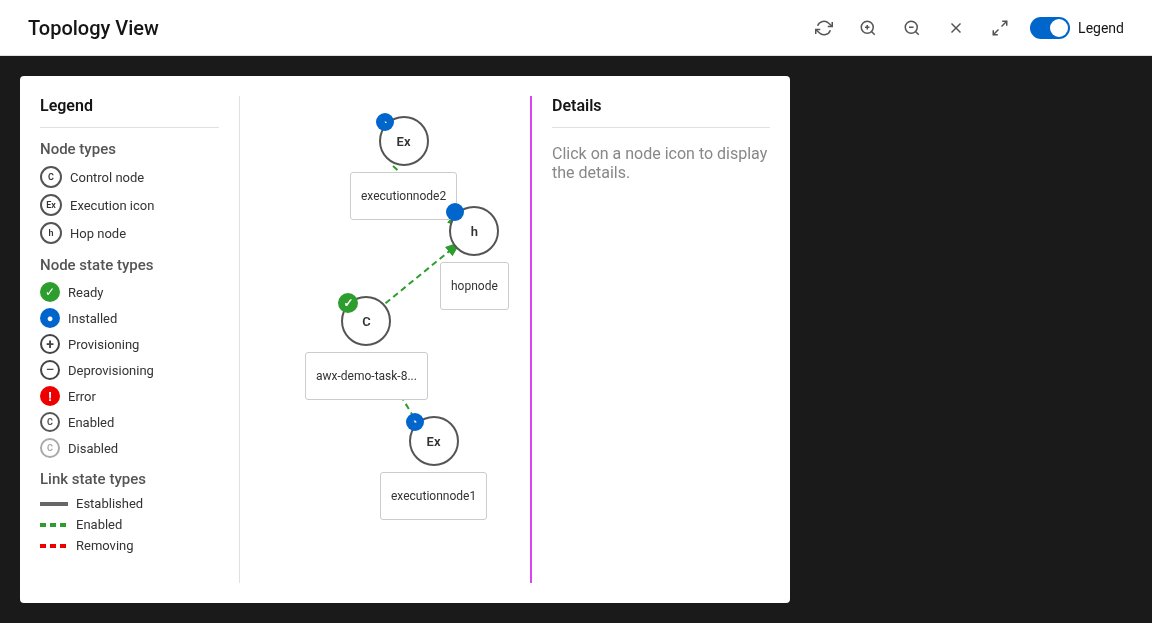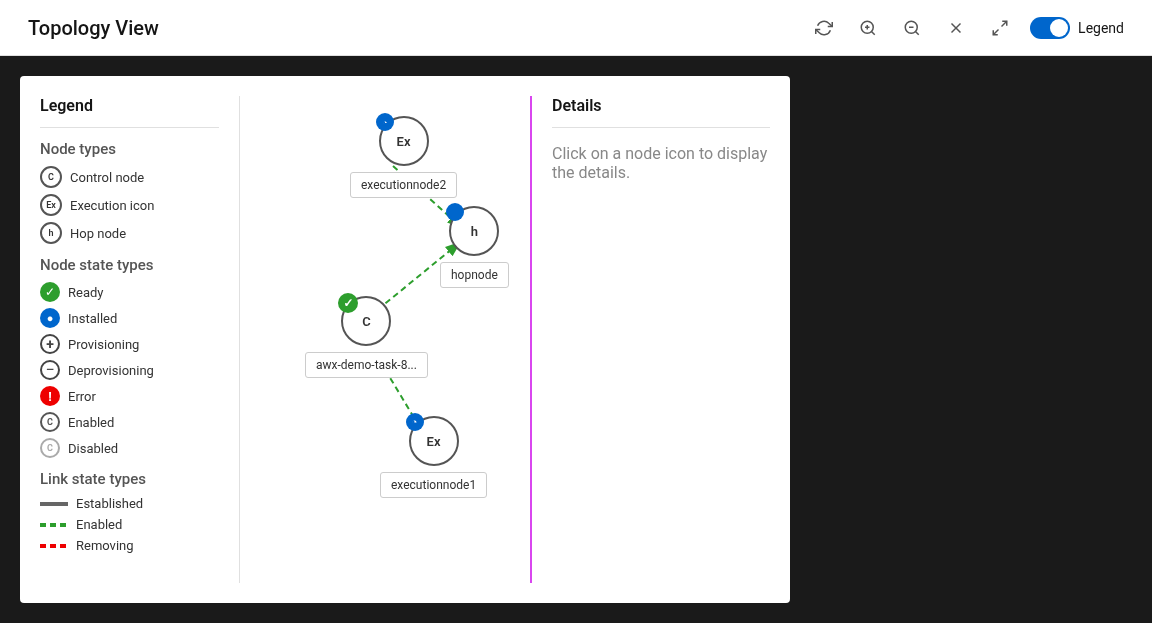--- a/index.html
+++ b/index.html
@@ -229,21 +229,21 @@
       font-size: 10px;
       z-index: 3;
     }
     .badge-blue { background: #0066cc; color: #fff; }
     .badge-green { background: #2d9e2d; color: #fff; }
 
     .node-label-box {
       margin-top: 6px;
       border: 1px solid #ccc;
       border-radius: 3px;
-      padding: 5px 10px;
+      padding: 16px 10px;
       font-size: 12px;
       color: #333;
       background: #fff;
       white-space: nowrap;
       z-index: 2;
     }
 
     
     .layout-right {
       display: flex;

